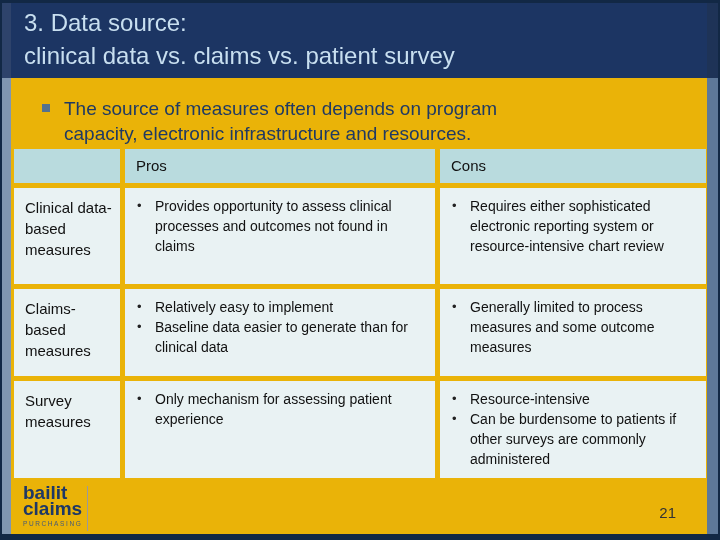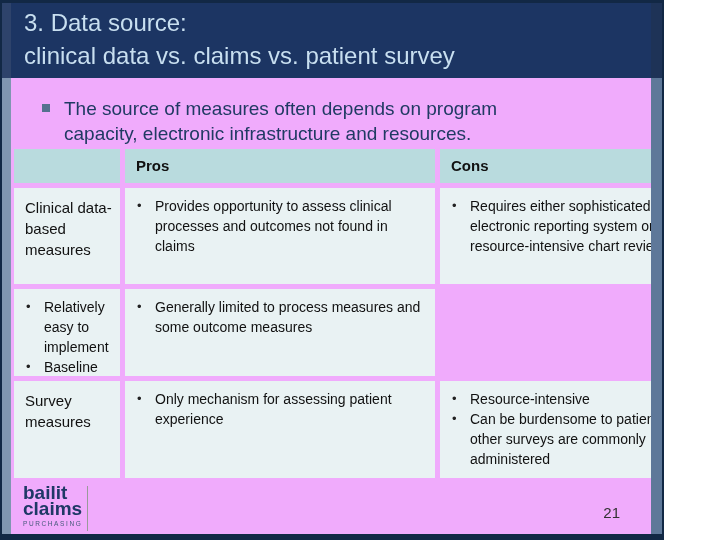--- a/index.html
+++ b/index.html
@@ -1,22 +1,22 @@
 <!DOCTYPE html>
 <html><head>
 <meta charset="utf-8">
 <style>
   * { margin:0; padding:0; box-sizing:border-box; }
   html,body { width:720px; height:540px; }
   body { font-family:"Liberation Sans", sans-serif; background:#ffffff; }
 
   .slide {
     position:relative;
-    width:664px; height:540px;
-    background:#f0abfc;
+    width:720px; height:540px;
+    background:#eab308;
     border-top:3px solid #122845;
     border-bottom:6px solid #122845;
     border-left:2px solid #122845;
     border-right:2px solid #122845;
     overflow:hidden;
   }
 
   
   .strip { position:absolute; top:0; bottom:0; z-index:3; }
   .strip-left {
@@ -77,21 +77,21 @@
     grid-template-columns:106px 310px 266px;
     column-gap:5px;
   }
   .tr.head { height:34px; }
   .tr.r0 { height:96px; }
   .tr.r1 { height:87px; }
   .tr.r2 { height:97px; }
   .td { overflow:hidden; }
   .th-cell {
     background:#B9DBDE;
-    font-weight:bold;
+    font-weight:normal;
     font-size:15px;
     color:#111111;
     padding:8px 10px 0 11px;
   }
   .label-cell {
     background:#E9F2F3;
     font-weight:normal;
     font-size:15px;
     line-height:21px;
     color:#111111;
@@ -180,20 +180,21 @@
           </div>
         </div>
       <div class="td bullets-cell">
           <div class="bullet-item">
             <span class="bullet-marker">•</span>
             <span class="bullet-text">Requires either sophisticated electronic reporting system or resource-intensive chart review</span>
           </div>
         </div>
     </div>
     <div class="tr r1">
+      <div class="td label-cell">Claims-based measures</div>
       <div class="td bullets-cell">
           <div class="bullet-item">
             <span class="bullet-marker">•</span>
             <span class="bullet-text">Relatively easy to implement</span>
           </div>
           <div class="bullet-item">
             <span class="bullet-marker">•</span>
             <span class="bullet-text">Baseline data easier to generate than for clinical data</span>
           </div>
         </div>

